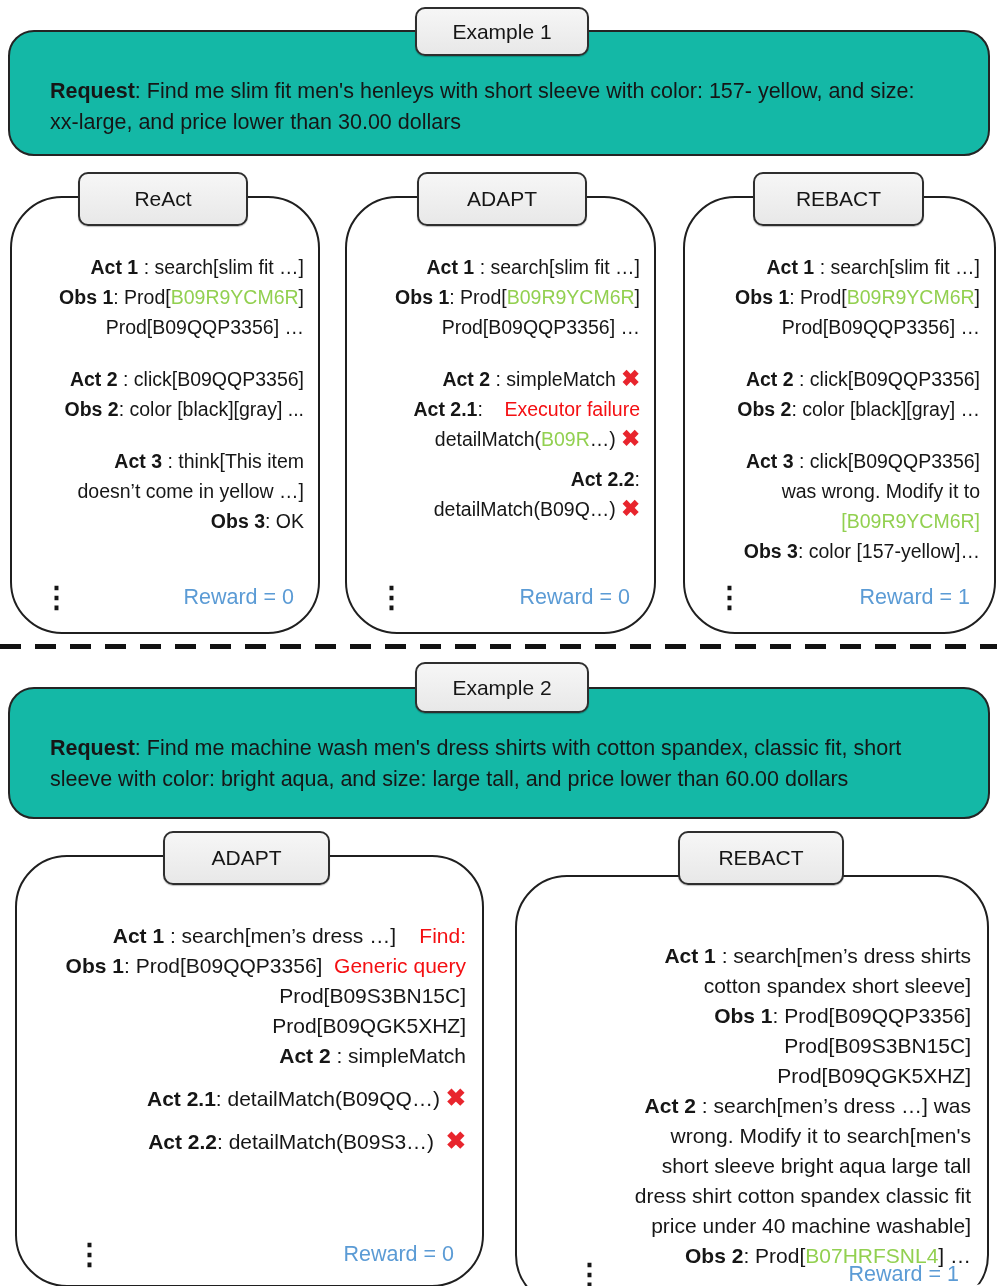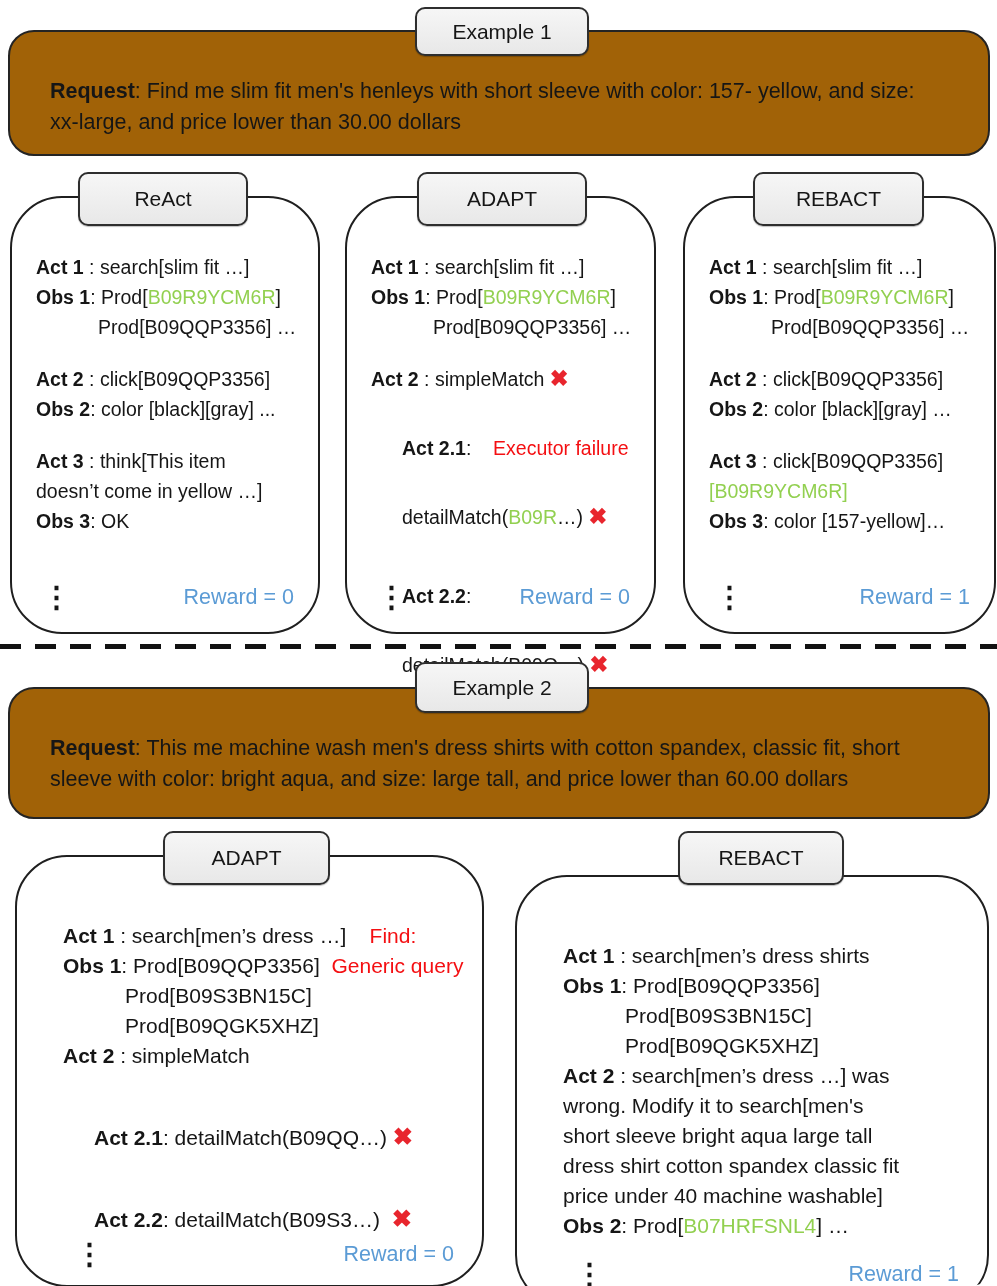--- a/index.html
+++ b/index.html
@@ -11,34 +11,34 @@
   .stage {position:relative;width:997px;height:1286px;background:#fff;overflow:hidden;border-radius:27px;}
 
   .tab {
     position:absolute; z-index:6;
     background:linear-gradient(var(--tabfill1), var(--tabfill2));
     border:2.4px solid #2e2e2e; border-radius:10px;
     display:flex; align-items:center; justify-content:center;
     font-size:21px; box-shadow:0 1px 1px rgba(0,0,0,.25);
   }
   .callout {
-    position:absolute; z-index:1; background:#a16207;
+    position:absolute; z-index:1; background:#14b8a6;
     border:2.5px solid #242424; border-radius:26px;
   }
   .req {position:absolute; left:40px; right:30px; top:44px; font-size:21.5px; line-height:31px;}
   .panel {
     position:absolute; z-index:1; background:#fff;
-    border:2.3px solid var(--border); border-radius:52px;
+    border:2.3px solid var(--border); border-radius:52px;text-align:right;
   }
   .panel-body {position:absolute; inset:0; padding:54px 14px 0 24px; font-size:19.5px; line-height:30px;}
   .panel-lg .panel-body {padding:64px 16px 0 46px; font-size:21px; line-height:30px;}
 
   .line {white-space:pre-wrap;}
   .ind1 {padding-left:62px;}
-  .ind2 {padding-left:31px;margin-top:39px;}
+  .ind2 {padding-left:31px;}
   .gap {width:100%;}
   .b, .seg-b {font-weight:bold;}
   .seg-g {color:var(--green);}
   .seg-r {color:var(--red);}
   .seg-x {color:var(--xred); font-weight:bold; font-size:1.15em;}
 
   .reward-row {
     position:absolute; left:30px; right:24px; bottom:22px;
     display:flex; justify-content:space-between; align-items:flex-end; z-index:2;
   }
@@ -116,37 +116,38 @@
   <div class="panel" style="left:683px;top:196px;width:309px;height:434px;">
     <div class="panel-body">
         <div class="line"><span class="seg-b">Act 1 </span><span class="seg-p">: search[slim fit …]</span></div>
         <div class="line"><span class="seg-b">Obs 1</span><span class="seg-p">: Prod[</span><span class="seg-g">B09R9YCM6R</span><span class="seg-p">]</span></div>
         <div class="line ind1"><span class="seg-p">Prod[B09QQP3356] …</span></div>
         <div class="gap" style="height: 22px;"></div>
         <div class="line"><span class="seg-b">Act 2 </span><span class="seg-p">: click[B09QQP3356]</span></div>
         <div class="line"><span class="seg-b">Obs 2</span><span class="seg-p">: color [black][gray] …</span></div>
         <div class="gap" style="height: 22px;"></div>
         <div class="line"><span class="seg-b">Act 3 </span><span class="seg-p">: click[B09QQP3356]</span></div>
+        <div class="line"><span class="seg-p">was wrong. Modify it to</span></div>
         <div class="line"><span class="seg-g">[B09R9YCM6R]</span></div>
         <div class="line"><span class="seg-b">Obs 3</span><span class="seg-p">: color [157-yellow]…</span></div>
       </div>
     <div class="reward-row">
       <span class="vdots">⋮</span>
       <span class="reward">Reward = 1</span>
     </div>
   </div>
 
   <div class="dashed-divider" style="top:644px;"></div>
 
   <div class="tab" style="left:415px;top:662px;width:170px;height:47px;">
       <span>Example 2</span>
     </div>
   <div class="callout" style="left:8px;top:687px;width:978px;height:128px;">
     <div class="req">
-      <span class="b">Request</span><span>: This me machine wash men's dress shirts with cotton spandex, classic fit, short</span><br>
+      <span class="b">Request</span><span>: Find me machine wash men's dress shirts with cotton spandex, classic fit, short</span><br>
       <span>sleeve with color: bright aqua, and size: large tall, and price lower than 60.00 dollars</span>
     </div>
   </div>
 
   <div class="tab" style="left:163px;top:831px;width:163px;height:50px;">
       <span>ADAPT</span>
     </div>
   <div class="panel panel-lg" style="left:15px;top:855px;width:465px;height:428px;">
     <div class="panel-body">
         <div class="line"><span class="seg-b">Act 1 </span><span class="seg-p">: search[men’s dress …]    </span><span class="seg-r">Find:</span></div>
@@ -165,20 +166,21 @@
       <span class="reward">Reward = 0</span>
     </div>
   </div>
 
   <div class="tab" style="left:678px;top:831px;width:162px;height:50px;">
       <span>REBACT</span>
     </div>
   <div class="panel panel-lg" style="left:515px;top:875px;width:470px;height:428px;">
     <div class="panel-body">
         <div class="line"><span class="seg-b">Act 1 </span><span class="seg-p">: search[men’s dress shirts</span></div>
+        <div class="line"><span class="seg-p">cotton spandex short sleeve]</span></div>
         <div class="line"><span class="seg-b">Obs 1</span><span class="seg-p">: Prod[B09QQP3356]</span></div>
         <div class="line ind1"><span class="seg-p">Prod[B09S3BN15C]</span></div>
         <div class="line ind1"><span class="seg-p">Prod[B09QGK5XHZ]</span></div>
         <div class="line"><span class="seg-b">Act 2 </span><span class="seg-p">: search[men’s dress …] was</span></div>
         <div class="line"><span class="seg-p">wrong. Modify it to search[men's</span></div>
         <div class="line"><span class="seg-p">short sleeve bright aqua large tall</span></div>
         <div class="line"><span class="seg-p">dress shirt cotton spandex classic fit</span></div>
         <div class="line"><span class="seg-p">price under 40 machine washable]</span></div>
         <div class="line"><span class="seg-b">Obs 2</span><span class="seg-p">: Prod[</span><span class="seg-g">B07HRFSNL4</span><span class="seg-p">] …</span></div>
       </div>

